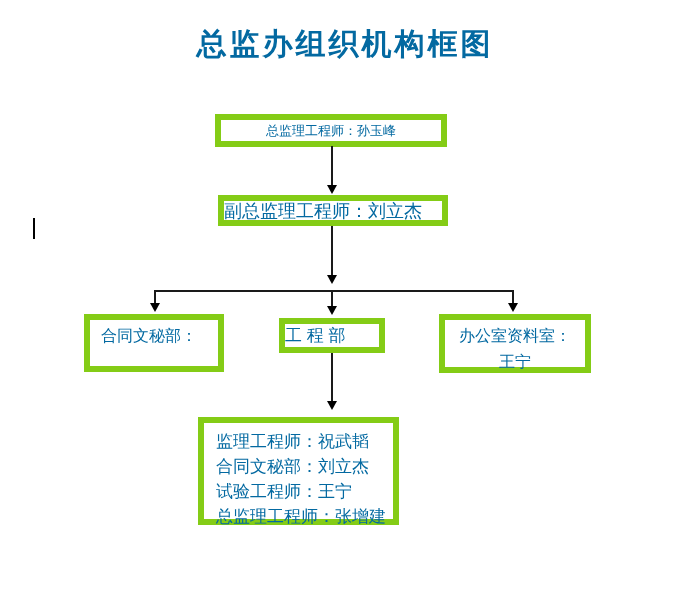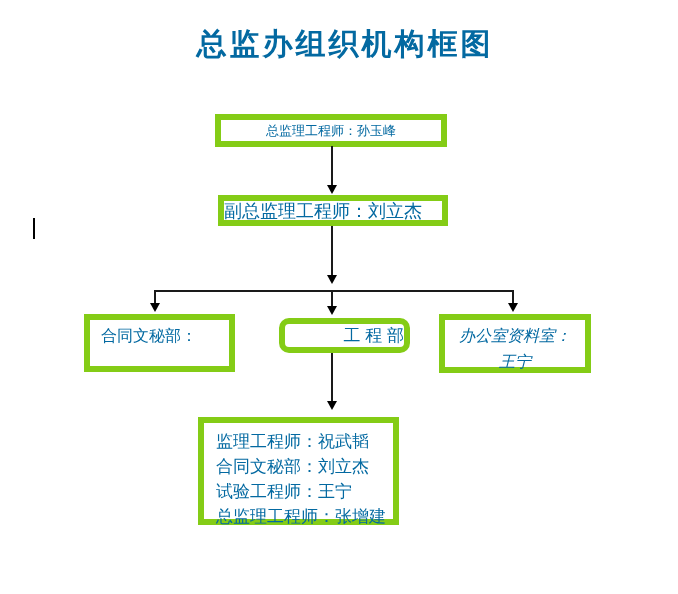--- a/index.html
+++ b/index.html
@@ -37,37 +37,35 @@
     left: 215px; top: 114px; width: 232px; height: 33px;
     display: flex; align-items: center; justify-content: center;
     font-size: 13px;
   }
   .node-deputy {
     left: 218px; top: 195px; width: 230px; height: 31px;
     display: flex; align-items: center; justify-content: flex-start;
     font-size: 18px;
   }
   .node-contract {
-    left: 84px; top: 314px; width: 151px; height: 58px;
+    left: 84px; top: 314px; width: 140px; height: 58px;
     font-size: 16px; line-height: 26px;
     padding: 3px 0 12px 11px;
   }
   .node-contract .line2 { padding-left: 9px; }
   .node-engineering {
-    left: 279px; top: 318px; width: 131px; height: 35px;
-    display: flex; align-items: center; justify-content: flex-end;
+    left: 279px; top: 318px; width: 106px; height: 35px;
+    display: flex; align-items: center; justify-content: flex-start;
     font-size: 17px;
-    border-radius: 10px;
   }
   .node-office {
     left: 439px; top: 314px; width: 152px; height: 59px;
     font-size: 16px; line-height: 26px;
     text-align: center;
     padding-top: 3px;
-    font-style: italic;
   }
   .node-staff {
     left: 198px; top: 417px; width: 201px; height: 108px;
     font-size: 17px; line-height: 25px;
     padding: 6px 0 0 12px;
   }
   .shaft {
     position: absolute;
     width: 2px;
     background: #1a1a1a;

